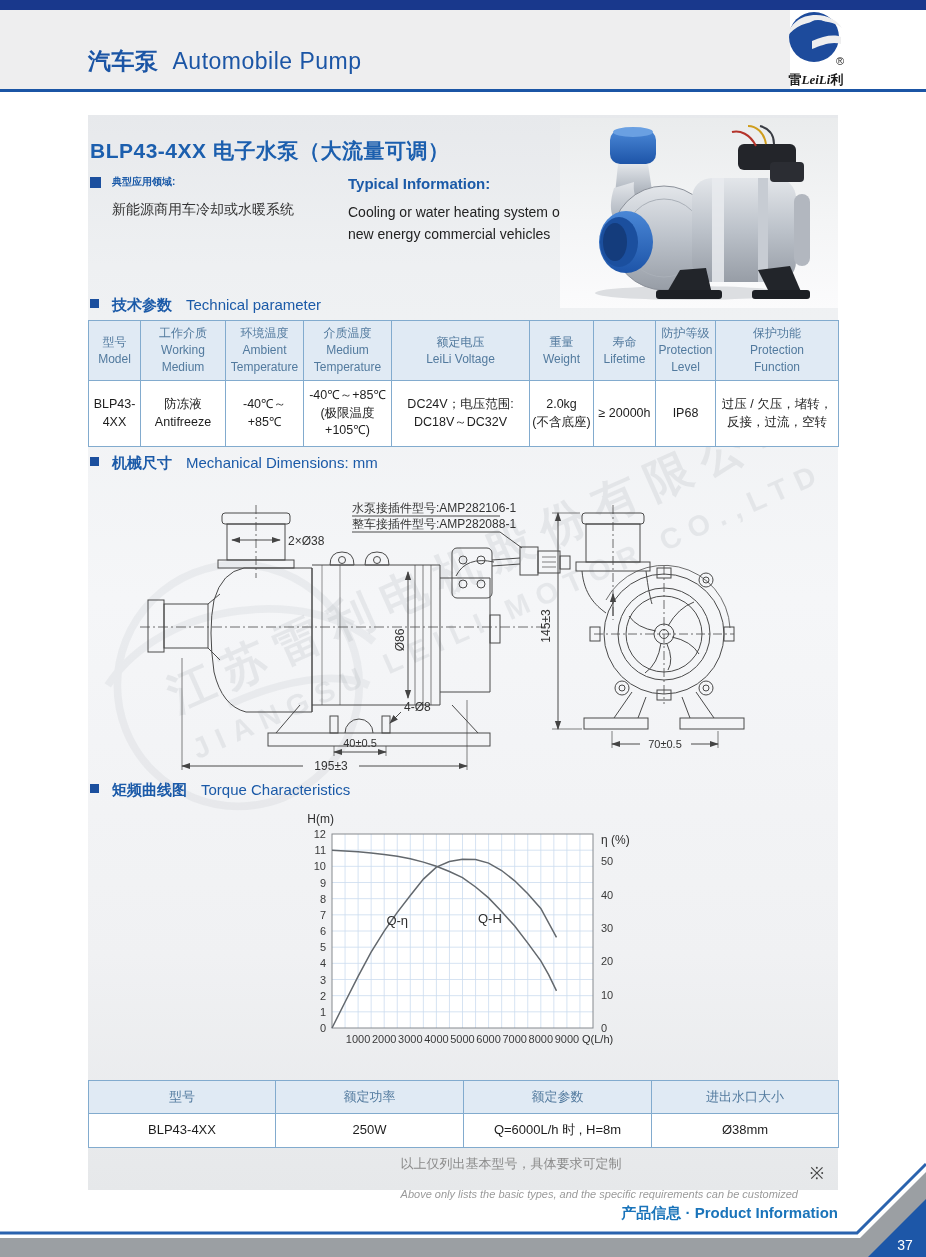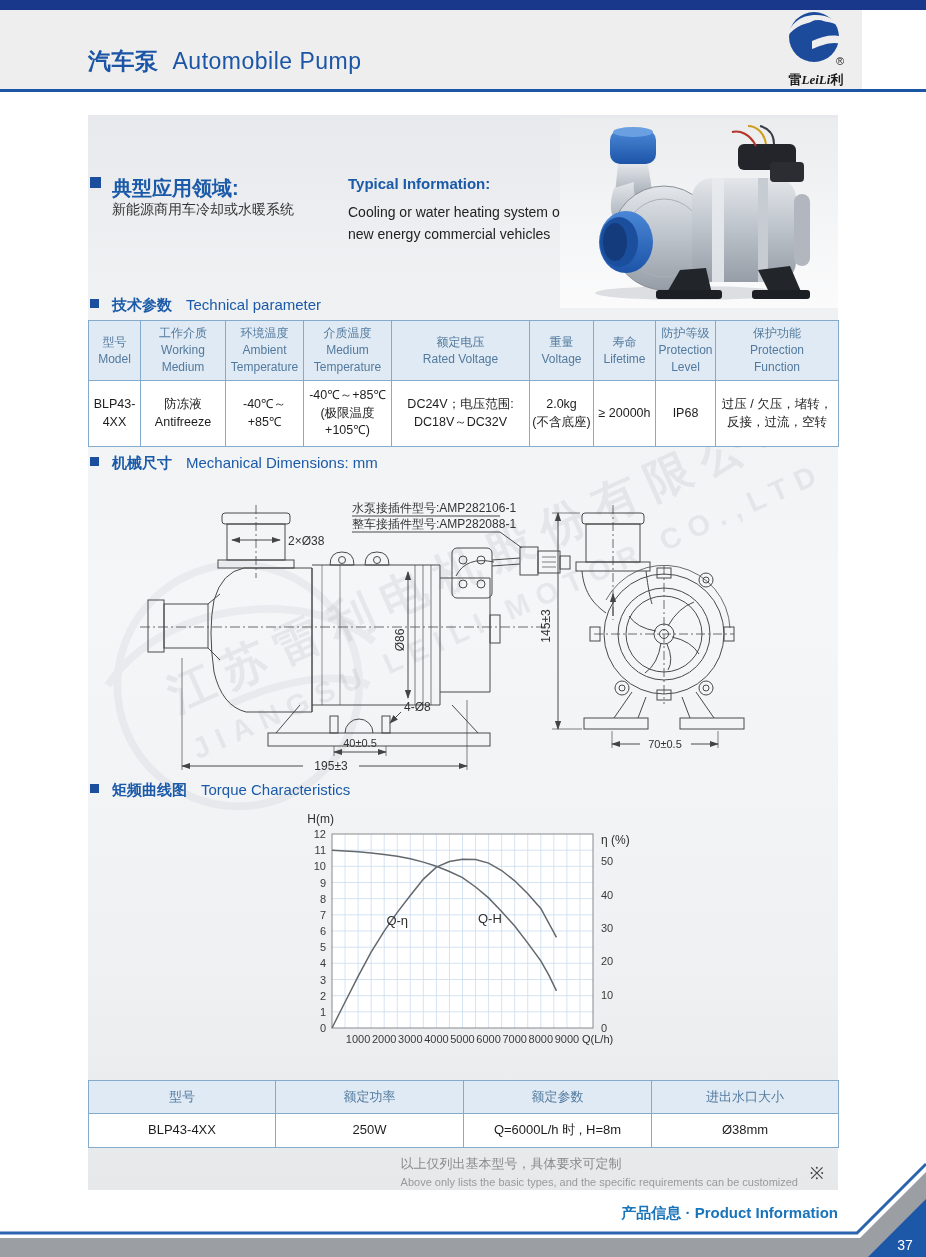--- a/index.html
+++ b/index.html
@@ -1,40 +1,40 @@
 <!DOCTYPE html>
 <html><head>
 <meta charset="utf-8">
 <style>
   * { margin:0; padding:0; box-sizing:border-box; }
   body { font-family:"Liberation Sans", sans-serif; background:#fff; }
   .page { position:relative; width:926px; height:1257px; background:#fff; overflow:hidden; }
 
   .topbar { position:absolute; left:0; top:0; width:926px; height:10px; background:#19388c; }
-  .header-band { position:absolute; left:0; top:10px; width:862px; height:79px; background:#eeeeef; }
+  .header-band { position:absolute; left:0; top:10px; width:790px; height:79px; background:#eeeeef; }
   .header-title { position:absolute; left:88px; top:36px; font-size:23px; color:#1b55a5; letter-spacing:.5px; }
   .header-title .zh { font-weight:bold; margin-right:14px; }
   .header-rule { position:absolute; left:0; top:89px; width:926px; height:3px; background:#1b55a5; }
 
   .logo { position:absolute; left:768px; top:11px; width:96px; height:76px; text-align:center; }
   .logo-text { font-size:13px; color:#1a1a1a; font-weight:bold; margin-top:0px; }
   .logo-text .script { font-family:"Liberation Serif", serif; font-style:italic; }
 
   .panel { position:absolute; left:88px; top:115px; width:750px; height:1075px;
     background:linear-gradient(180deg,#e7e9ec 0%,#eef0f2 14%,#f5f6f8 45%,#f0f1f3 78%,#e6e8ea 100%); }
 
   .wm { position:absolute; left:70px; top:555px; transform:rotate(-24deg); transform-origin:0 0;
         color:#8b939b; opacity:.14; white-space:nowrap; pointer-events:none; }
   .wm .l1 { font-size:46px; letter-spacing:12px; font-weight:bold; }
   .wm .l2 { font-size:29px; letter-spacing:9px; font-weight:bold; margin-top:10px; }
   .wm-swoosh { position:absolute; left:10px; top:430px; opacity:.10; pointer-events:none; }
 
   .prod-title { position:absolute; left:2px; top:22px; font-size:21px; color:#1c5fae; font-weight:bold; letter-spacing:.5px; }
   .bullet { position:absolute; width:11px; height:11px; background:#1b4f9e; }
-  .app-label { position:absolute; left:24px; top:60px; font-size:20px; font-weight:bold; color:#1b5aa8; }
+  .app-label { position:absolute; left:24px; top:60px; font-size:10px; font-weight:bold; color:#1b5aa8; }
   .app-desc  { position:absolute; left:24px; top:86px; font-size:14px; color:#333; }
   .app-label-en { position:absolute; left:260px; top:60px; font-size:15px; font-weight:bold; color:#1b5aa8; }
   .app-desc-en  { position:absolute; left:260px; top:86px; font-size:14px; color:#222; line-height:22px; white-space:pre-line; }
 
   .photo { position:absolute; left:472px; top:3px; width:278px; height:190px;
            background:linear-gradient(180deg,#eaeced 0%,#f4f5f6 55%,#fbfbfc 100%); }
 
   .sec { position:absolute; left:2px; font-size:15px; color:#1b5aa8; }
   .sec .sq { display:inline-block; width:9px; height:9px; background:#1b4f9e; margin-right:13px; vertical-align:2px; }
   .sec .zh { font-weight:bold; margin-right:14px; }
@@ -49,21 +49,21 @@
   .tech-table .t-body td { height:66px; }
   .perf-table { position:absolute; left:0; top:965px; }
   .perf-table .t-head td { height:33px; font-size:13px; }
   .perf-table .t-body td { height:34px; font-size:13px; }
 
   .drawing { position:absolute; left:0; top:363px; }
   .chart { position:absolute; left:202px; top:691px; }
 
   .note { position:absolute; right:14px; top:1040px; text-align:left; padding-right:26px; }
   .note .nzh { font-size:13px; color:#8a8a8a; }
-  .note .nen { font-size:11px; color:#9a9a9a; margin-top:3px; }
+  .note .nen { font-size:11px; color:#9a9a9a; font-style:italic; margin-top:15px; }
   .note-mark { position:absolute; right:0; top:6px; font-size:17px; color:#444; font-style:normal; }
 
   .footer-info { position:absolute; right:88px; top:1204px; font-size:15px; font-weight:bold; color:#1a74ba; }
   .footer-shape { position:absolute; left:0; top:1147px; }
 
   svg text { font-family:"Liberation Sans", sans-serif; }
 </style>
 </head>
 <body>
 
@@ -94,20 +94,21 @@
       <div class="l2">JIANGSU LEILI MOTOR CO.,LTD</div>
     </div>
     <svg class="wm-swoosh" width="300" height="300" viewBox="0 0 62 56">
       <g fill="none" stroke="#8b939b" stroke-width="1.6">
         <circle cx="29" cy="26" r="25"></circle>
         <path d="M2,26 C14,8 44,6 57,17"></path>
         <path d="M27,30 C38,25 49,23 56,26"></path>
       </g>
     </svg>
 
+    <div class="prod-title">BLP43-4XX 电子水泵（大流量可调）</div>
 
     <div class="bullet" style="left:2px; top:62px;"></div>
     <div class="app-label">典型应用领域:</div>
     <div class="app-desc">新能源商用车冷却或水暖系统</div>
     <div class="app-label-en">Typical Information:</div>
     <div class="app-desc-en">Cooling or water heating system of
 new energy commercial vehicles</div>
 
     <div class="photo">
       <svg width="278" height="190" viewBox="0 0 278 190">
@@ -171,23 +172,23 @@
         <td>工作介质
 Working
 Medium</td>
         <td>环境温度
 Ambient
 Temperature</td>
         <td>介质温度
 Medium
 Temperature</td>
         <td>额定电压
-Rated Voltage</td>
+LeiLi Voltage</td>
         <td>重量
-Voltage</td>
+Weight</td>
         <td>寿命
 Lifetime</td>
         <td>防护等级
 Protection
 Level</td>
         <td>保护功能
 Protection
 Function</td>
       </tr>
       <tr class="t-body">

